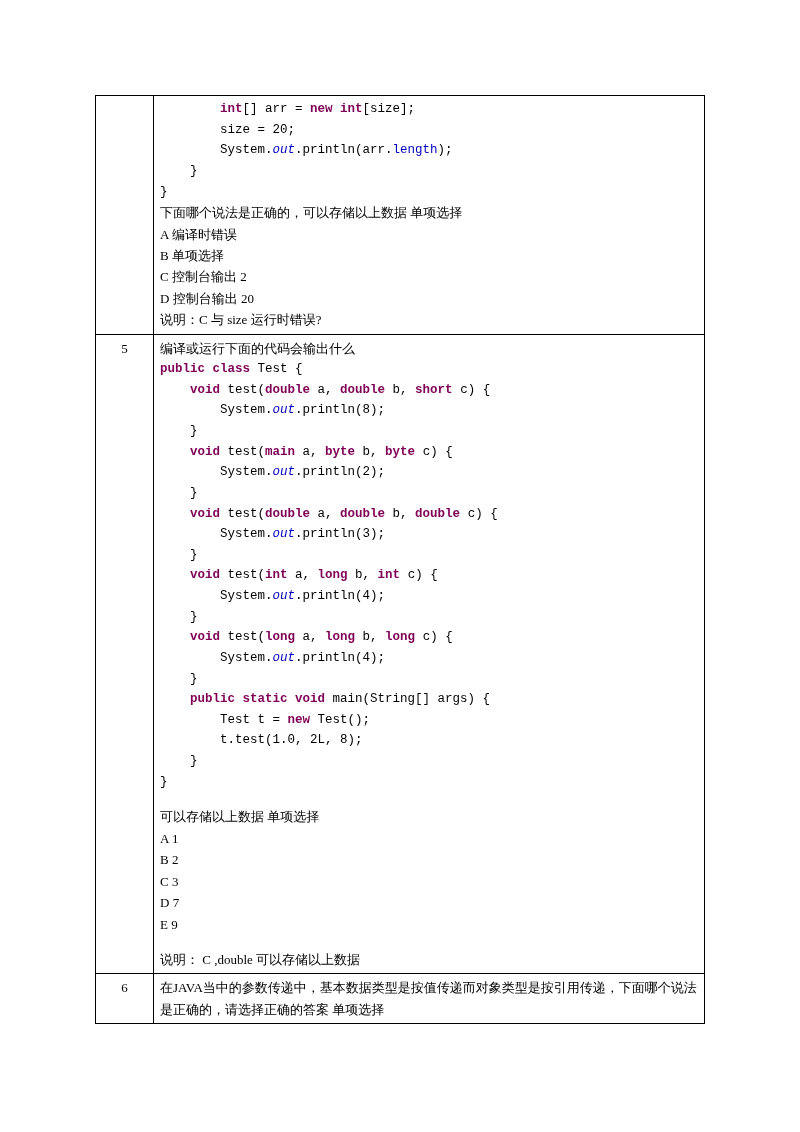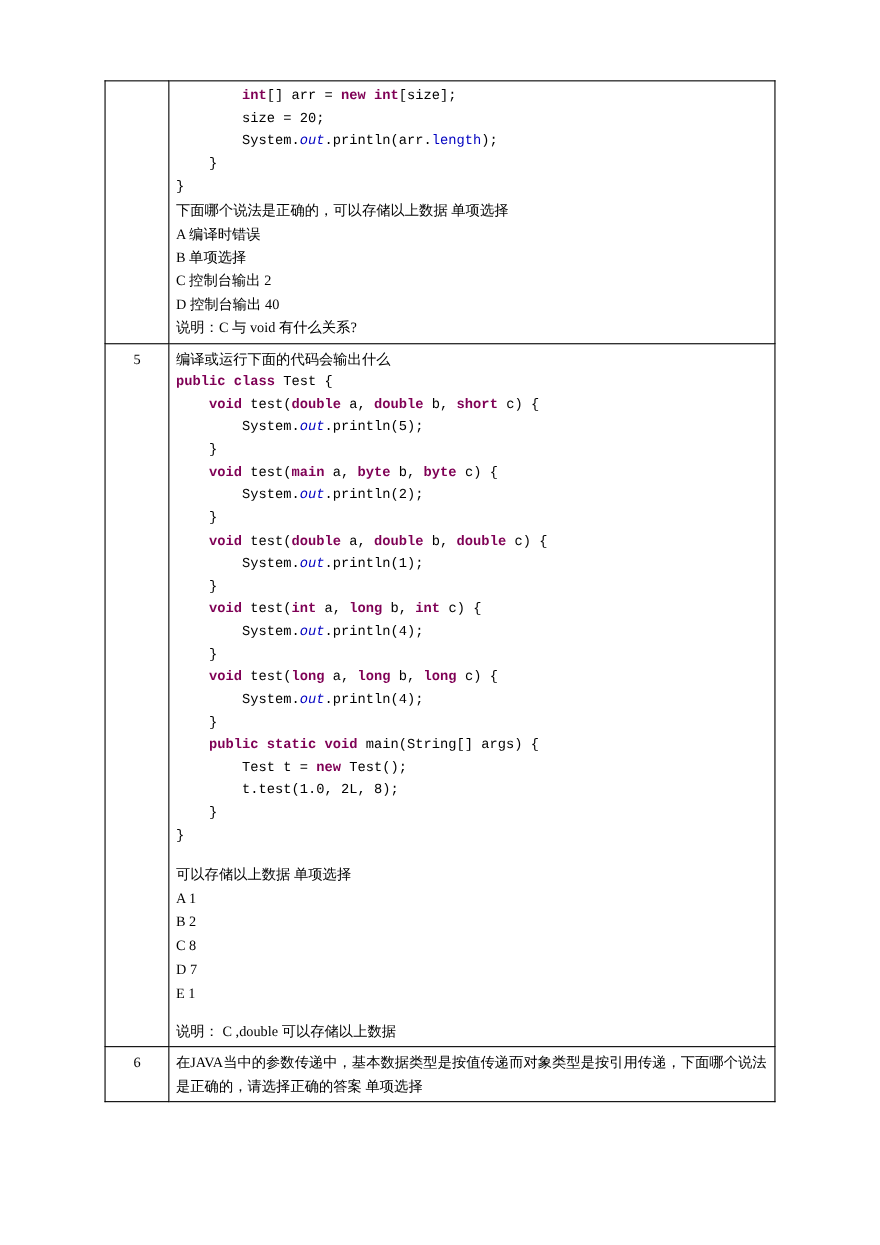--- a/index.html
+++ b/index.html
@@ -1,16 +1,16 @@
 <!DOCTYPE html>
 <html><head>
 <meta charset="utf-8">
 <style>
 body{margin:0;background:#fff;font-family:"SimSun",serif;color:#000}
-.page{width:800px;height:1124px;position:relative;padding:73px 95px 0 95px;box-sizing:border-box}
+.page{width:800px;height:1124px;position:relative;padding:95px 95px 0 95px;box-sizing:border-box}
 table{border-collapse:collapse;width:100%;table-layout:fixed}
 td{border:1px solid #000;vertical-align:top;padding:3px 6px;font-size:13px;line-height:1.65}
 .col-num{width:45px;text-align:center;padding-top:3px}
 .code{font-family:"Courier New",monospace;font-size:12.5px;white-space:pre;line-height:1.65}
 .kw{color:#7f0055;font-weight:bold}
 .it{color:#0000c0;font-style:italic}
 .mem{color:#0000c0}
 </style>
 </head>
 <body>
@@ -23,56 +23,56 @@
 <td>
 <div class="code"><span>        </span><span class="kw">int</span><span>[] arr = </span><span class="kw">new int</span><span>[size];</span>
 <span>        size = 20;</span>
 <span>        System.</span><span class="it">out</span><span>.println(arr.</span><span class="mem">length</span><span>);</span>
 <span>    }</span>
 <span>}</span></div>
 <div>下面哪个说法是正确的，可以存储以上数据   单项选择</div>
 <div>A  编译时错误</div>
 <div>B  单项选择</div>
 <div>C  控制台输出 2</div>
-<div>D  控制台输出 40</div>
-<div>说明：C      与 void 有什么关系?</div>
+<div>D  控制台输出 20</div>
+<div>说明：C      与 size 运行时错误?</div>
 </td>
 </tr>
 <tr>
 <td class="col-num">5</td>
 <td>
 <div>编译或运行下面的代码会输出什么</div>
 <div class="code"><span class="kw">public class</span><span> Test {</span>
 <span>    </span><span class="kw">void</span><span> test(</span><span class="kw">double</span><span> a, </span><span class="kw">double</span><span> b, </span><span class="kw">short</span><span> c) {</span>
-<span>        System.</span><span class="it">out</span><span>.println(5);</span>
+<span>        System.</span><span class="it">out</span><span>.println(8);</span>
 <span>    }</span>
 <span>    </span><span class="kw">void</span><span> test(</span><span class="kw">main</span><span> a, </span><span class="kw">byte</span><span> b, </span><span class="kw">byte</span><span> c) {</span>
 <span>        System.</span><span class="it">out</span><span>.println(2);</span>
 <span>    }</span>
 <span>    </span><span class="kw">void</span><span> test(</span><span class="kw">double</span><span> a, </span><span class="kw">double</span><span> b, </span><span class="kw">double</span><span> c) {</span>
-<span>        System.</span><span class="it">out</span><span>.println(1);</span>
+<span>        System.</span><span class="it">out</span><span>.println(3);</span>
 <span>    }</span>
 <span>    </span><span class="kw">void</span><span> test(</span><span class="kw">int</span><span> a, </span><span class="kw">long</span><span> b, </span><span class="kw">int</span><span> c) {</span>
 <span>        System.</span><span class="it">out</span><span>.println(4);</span>
 <span>    }</span>
 <span>    </span><span class="kw">void</span><span> test(</span><span class="kw">long</span><span> a, </span><span class="kw">long</span><span> b, </span><span class="kw">long</span><span> c) {</span>
 <span>        System.</span><span class="it">out</span><span>.println(4);</span>
 <span>    }</span>
 <span>    </span><span class="kw">public static void</span><span> main(String[] args) {</span>
 <span>        Test t = </span><span class="kw">new</span><span> Test();</span>
 <span>        t.test(1.0, 2L, 8);</span>
 <span>    }</span>
 <span>}</span></div>
 <div style="height:14px"></div>
 <div>可以存储以上数据   单项选择</div>
 <div>A    1</div>
 <div>B    2</div>
-<div>C    8</div>
+<div>C    3</div>
 <div>D    7</div>
-<div>E    1</div>
+<div>E    9</div>
 <div style="height:14px"></div>
 <div>说明：  C   ,double 可以存储以上数据</div>
 </td>
 </tr>
 <tr>
 <td class="col-num">6</td>
 <td>
 <div>在JAVA当中的参数传递中，基本数据类型是按值传递而对象类型是按引用传递，下面哪个说法是正确的，请选择正确的答案     单项选择</div>
 </td>
 </tr>

